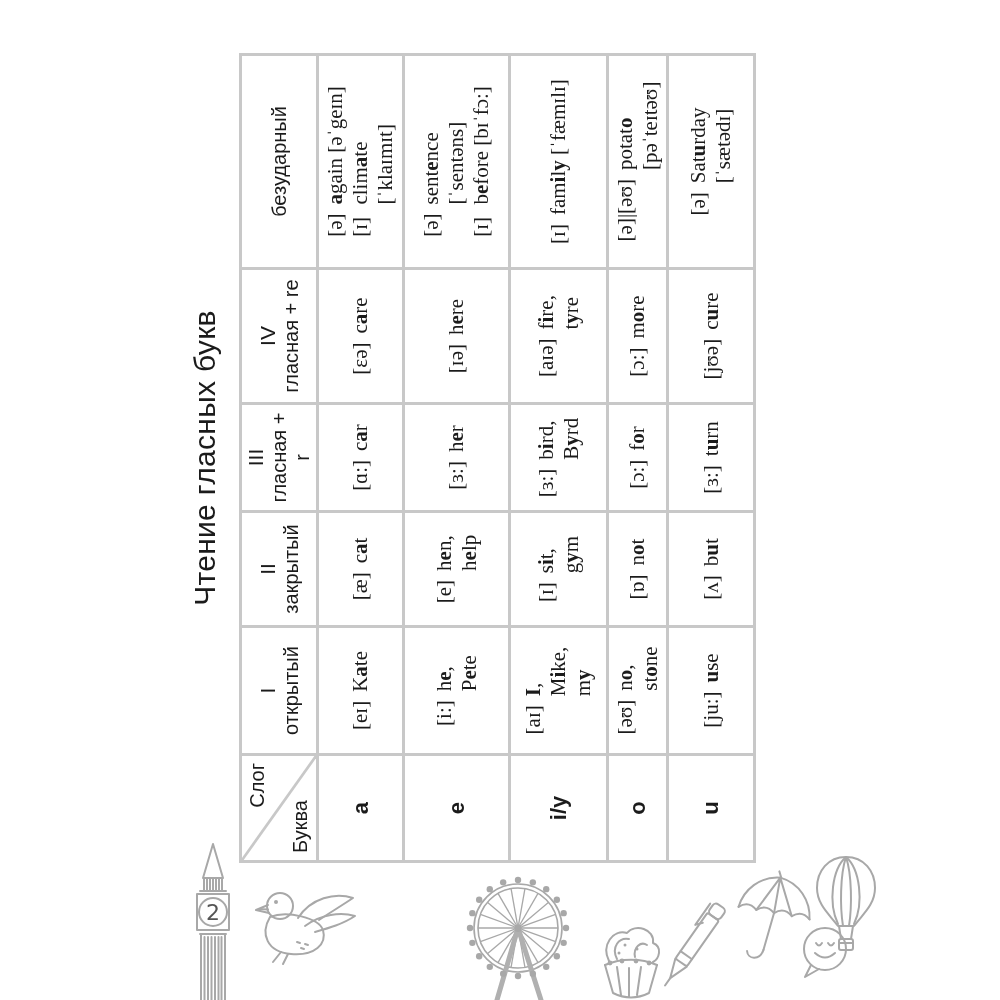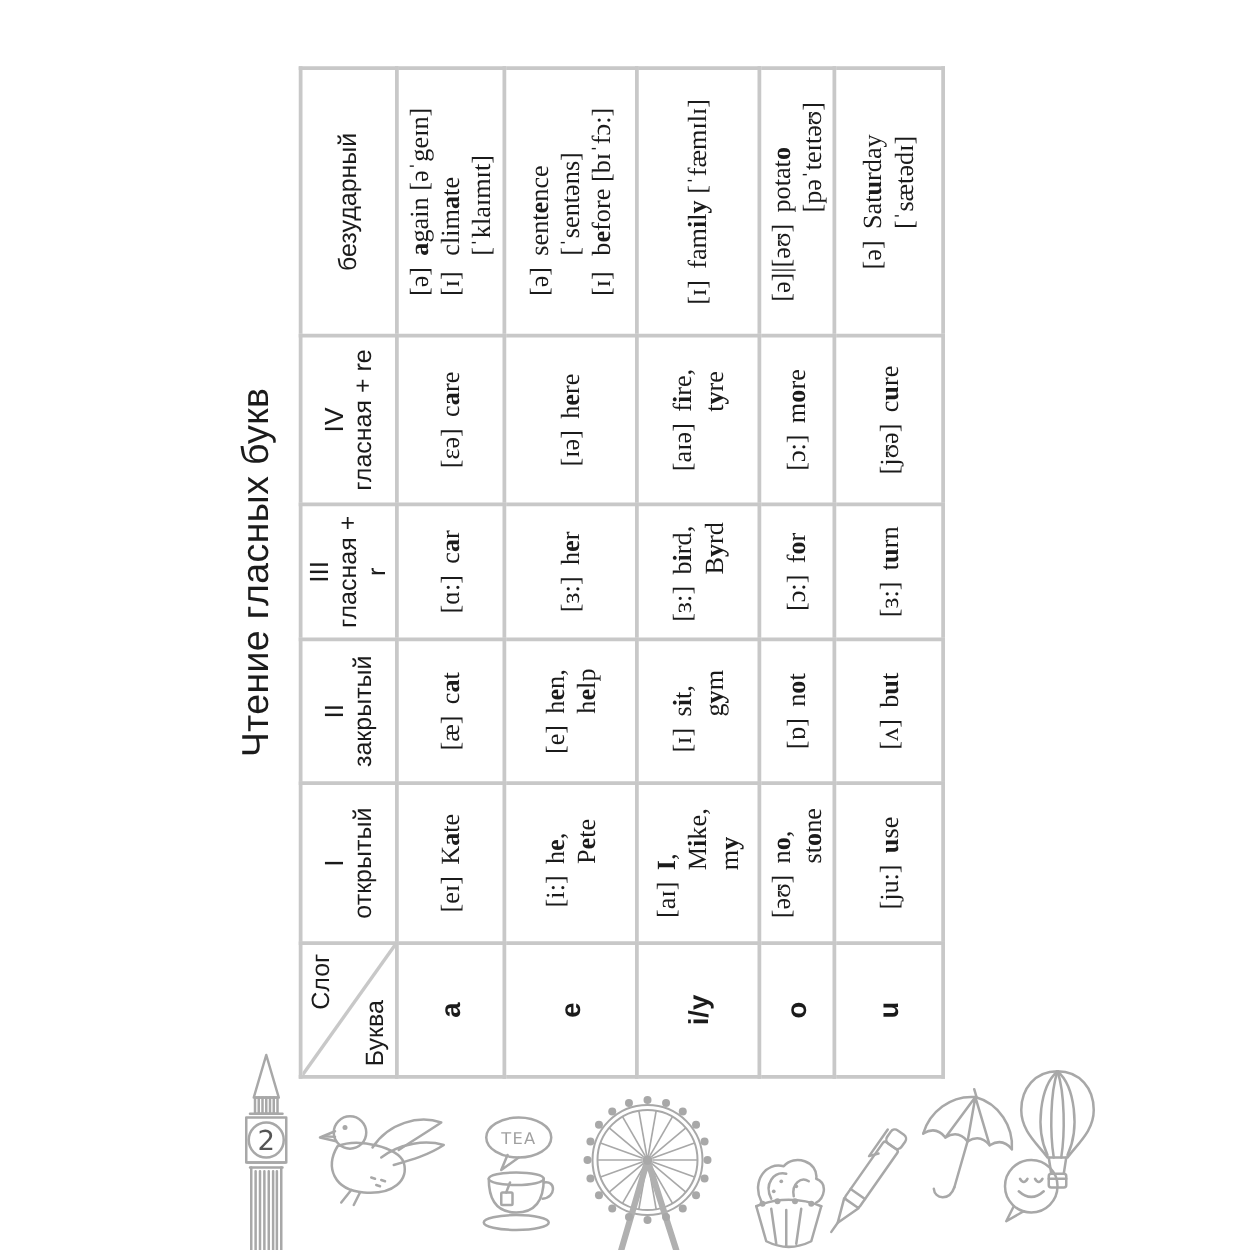--- a/index.html
+++ b/index.html
@@ -267,35 +267,20 @@
         <path d="M17 31 C7 48 14 66 38 68 C62 70 74 58 70 44 C66 32 34 24 17 31"></path>
         <path d="M45 32 C58 12 82 6 100 12 C88 20 78 26 66 34"></path>
         <path d="M52 40 C68 28 88 26 102 30 C90 38 76 42 62 46"></path>
         <path d="M28 66 L20 76 M35 68 L30 78"></path>
         <path d="M44 56 l3 1 M52 58 l3 1 M48 62 l3 1"></path>
       </g>
       <circle class="ddf" cx="23" cy="16" r="2"></circle>
     </svg>
   </div>
 
-  <div class="doodle" style="left:378px;top:891px">
-    <svg width="72" height="100" viewBox="0 0 72 100">
-      <g class="dd">
-        <ellipse cx="37" cy="19" rx="26" ry="16"></ellipse>
-        <path d="M28 33 L23 45 L37 35"></path>
-        <ellipse cx="35" cy="52" rx="22" ry="5"></ellipse>
-        <path d="M13 52 C13 70 20 79 35 79 C50 79 57 70 57 52"></path>
-        <path d="M57 55 C67 53 67 67 56 68"></path>
-        <path d="M30 55 L27 63"></path>
-        <rect x="23" y="63" width="9" height="10" rx="1"></rect>
-        <ellipse cx="35" cy="87" rx="26" ry="6"></ellipse>
-      </g>
-      <text class="doodle-text" x="37" y="24" font-size="13" fill="#a0a0a0" text-anchor="middle" letter-spacing="1">TEA</text>
-    </svg>
-  </div>
 
   <div class="doodle" style="left:459px;top:876px">
     <svg width="120" height="124" viewBox="0 0 120 124">
       <g id="ferris-g">
           <line x1="62.758770483143635" y1="50.63191942669732" x2="96.58770483143634" y2="38.319194266973255" stroke="#a8a8a8" stroke-width="1.3"></line>
           <line x1="62.06417777247591" y1="49.42884956125384" x2="89.64177772475911" y2="26.288495612538416" stroke="#a8a8a8" stroke-width="1.3"></line>
           <line x1="61" y1="48.53589838486224" x2="78.99999999999997" y2="17.358983848622437" stroke="#a8a8a8" stroke-width="1.3"></line>
           <line x1="59.69459271066772" y1="48.060768987951164" x2="65.9459271066772" y2="12.607689879511675" stroke="#a8a8a8" stroke-width="1.3"></line>
           <line x1="58.30540728933228" y1="48.06076898795117" x2="52.05407289332279" y2="12.607689879511682" stroke="#a8a8a8" stroke-width="1.3"></line>
           <line x1="57" y1="48.53589838486225" x2="38.999999999999986" y2="17.358983848622465" stroke="#a8a8a8" stroke-width="1.3"></line>

